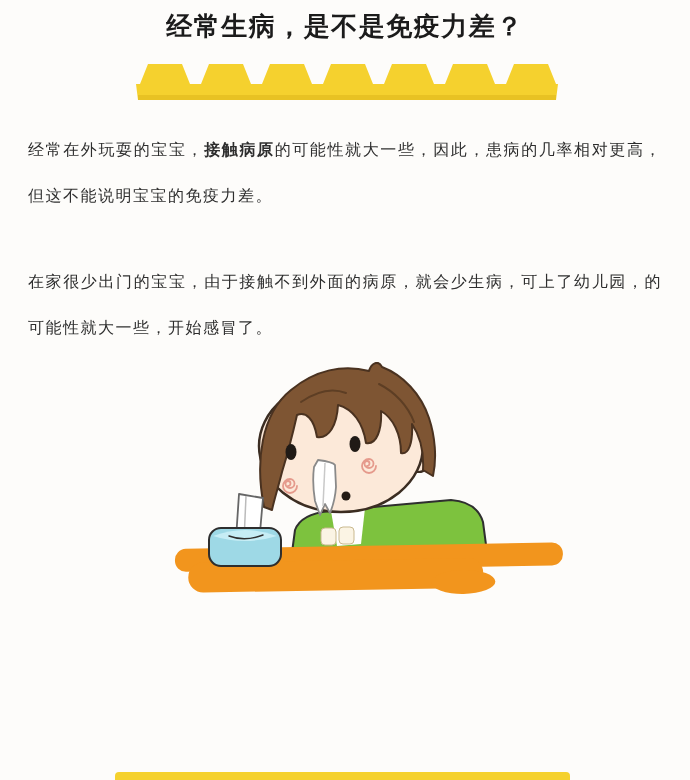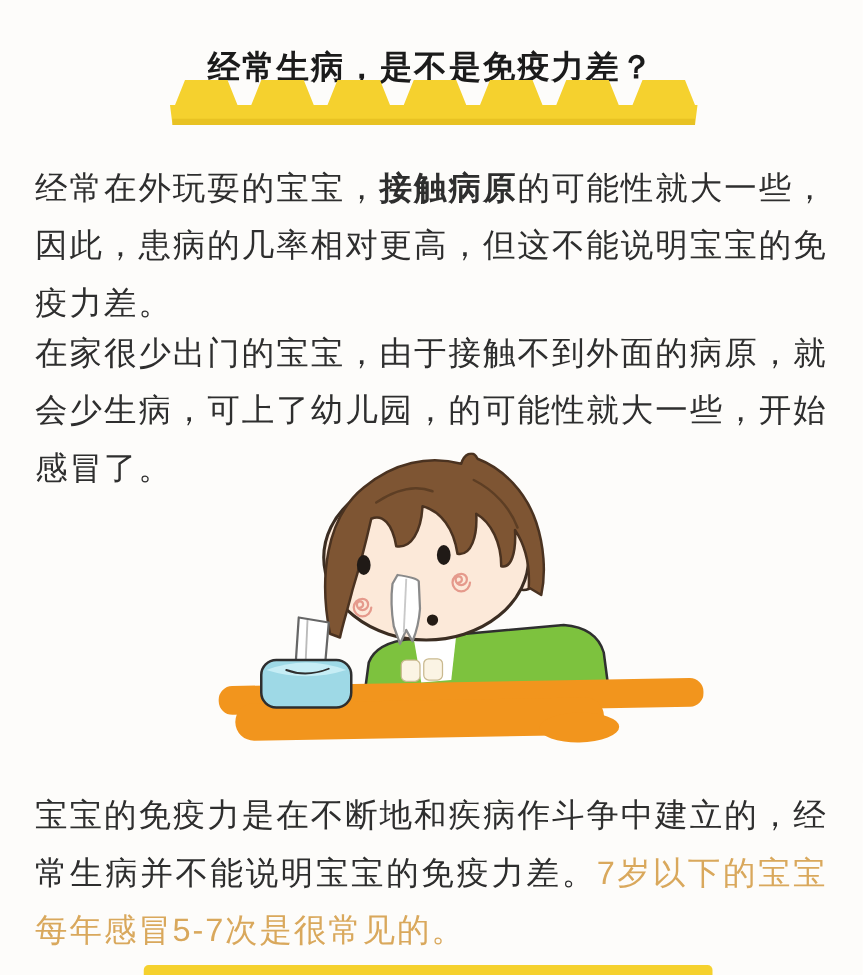--- a/index.html
+++ b/index.html
@@ -17,30 +17,30 @@
   }
   html,body{margin:0;padding:0;}
   .page{
     position:relative;
     width:690px;height:780px;
     background:var(--page-bg);
     overflow:hidden;
     font-family:"Liberation Sans","DejaVu Sans",sans-serif;
   }
   .title{
-    position:absolute;top:36px;left:0;right:0;
+    position:absolute;top:9px;left:0;right:0;
     text-align:center;
     font-size:26px;font-weight:bold;
     color:var(--title-text);
     letter-spacing:1.5px;
   }
   .comb{position:absolute;top:62px;left:132px;}
   .para{
     position:absolute;left:28px;width:634px;
-    font-size:26px;line-height:46px;
+    font-size:16px;line-height:46px;
     color:var(--body-text);
     letter-spacing:1.5px;
     text-align:justify;
   }
   .para-1{top:127px;}
   .para-2{top:259px;}
   .para-3{top:629px;}
   .bold-seg{font-weight:bold;}
   .accent-seg{color:var(--accent-text);}
   .illustration{position:absolute;top:362px;left:133px;}
@@ -141,19 +141,16 @@
 
     <g>
       <path d="M106,132 L130,136 L126,182 L103,177 Z" fill="#FFFFFF" stroke="#666666" stroke-width="1.8" stroke-linejoin="round"></path>
       <path d="M113,134 L111,179" fill="none" stroke="#BBBBBB" stroke-width="1.5"></path>
       <rect x="76" y="166" width="72" height="38" rx="12" fill="var(--tissue-box)" stroke="#2E2E2E" stroke-width="2"></rect>
       <path d="M80,174 Q112,162 144,174 Q112,184 80,174 Z" fill="#C6EDF5"></path>
       <path d="M96,174 Q112,180 130,173" fill="none" stroke="#2E2E2E" stroke-width="1.5" stroke-linecap="round"></path>
     </g>
   </svg>
 
-  <div class="para para-3">
-    <span>宝宝的免疫力是在不断地和疾病作斗争中建立的，经常生病并不能说明宝宝的免疫力差。</span><span class="accent-seg">7岁以下的宝宝每年感冒5-7次是很常见的。</span>
-  </div>
 
   <div class="bottom-bar"></div>
 
 </div>
 
 </body></html>

